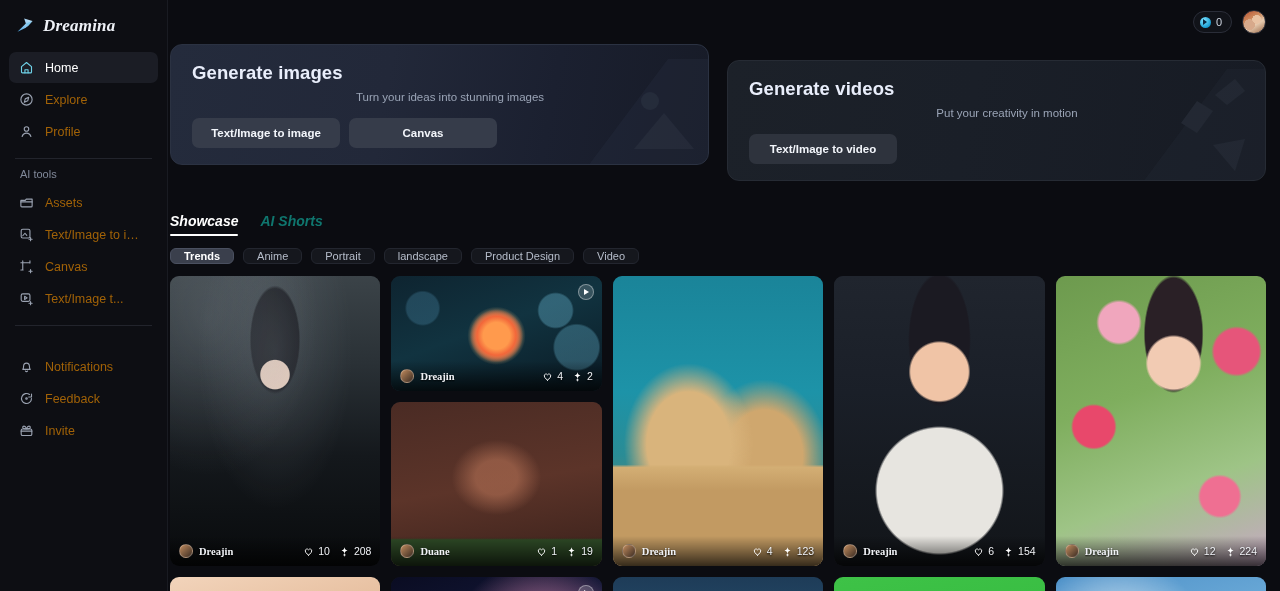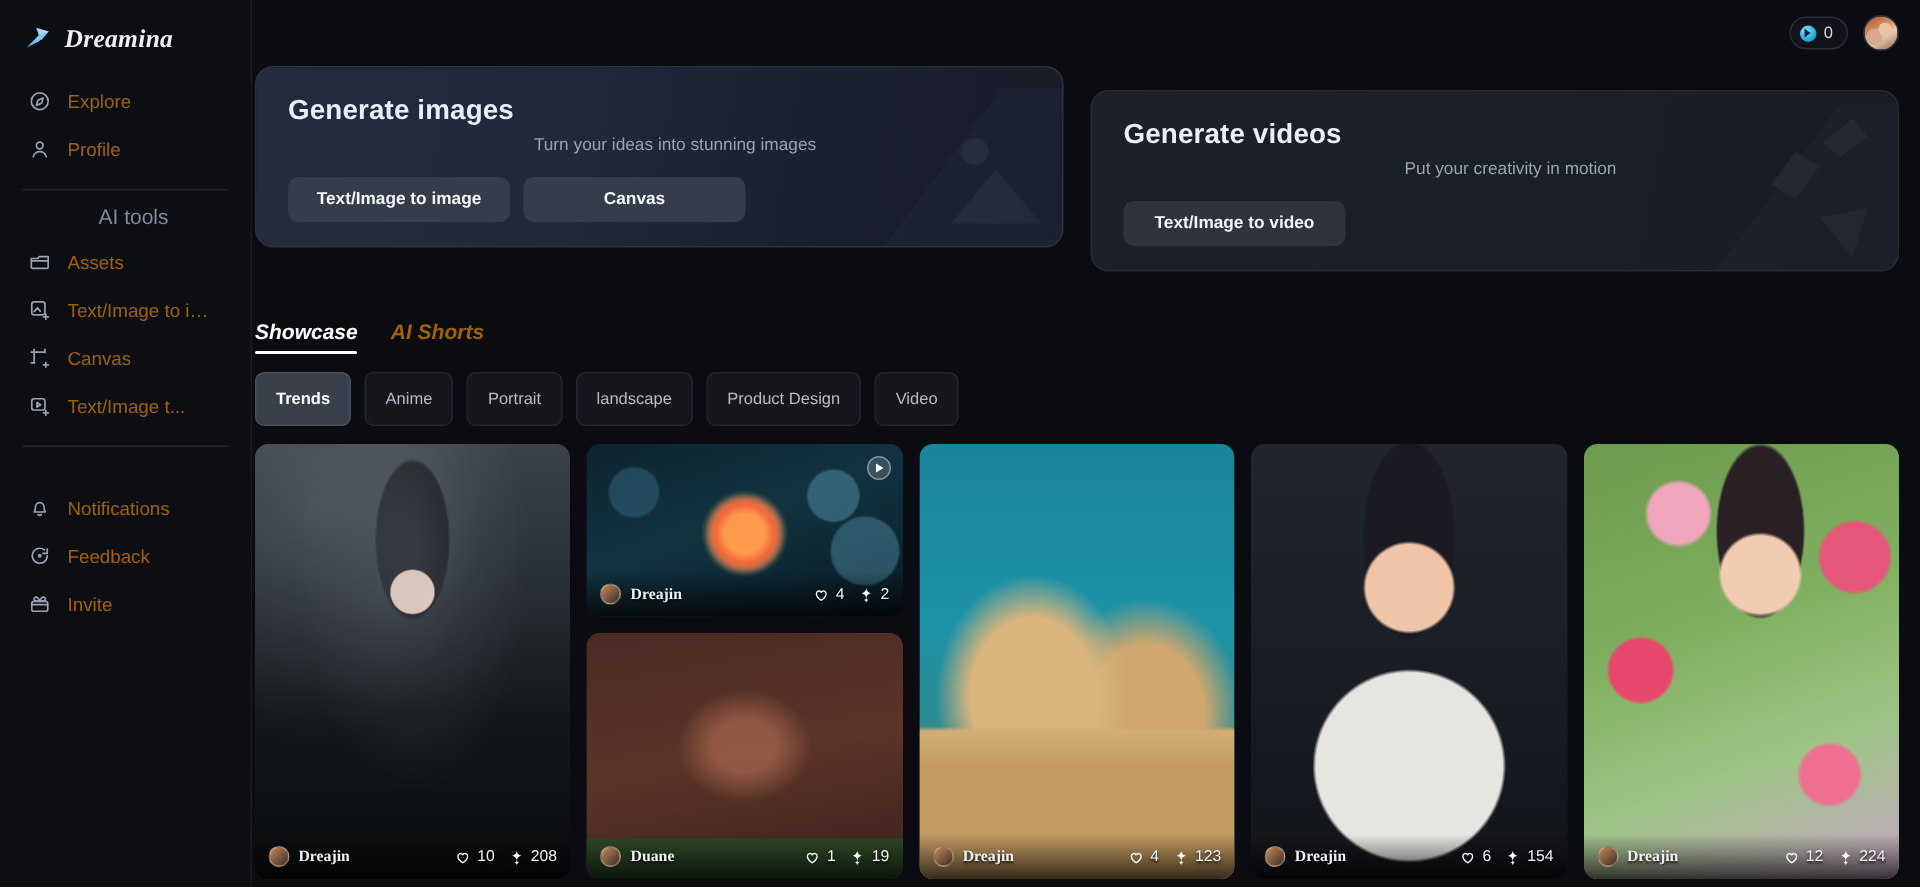--- a/index.html
+++ b/index.html
@@ -34,21 +34,21 @@
     color: #a16207; font-size: 12.5px; cursor: pointer;
     margin-bottom: 1px;
   }
   .nav-item .ico { width: 15px; height: 15px; flex:0 0 15px; display:flex; align-items:center; justify-content:center; }
   .nav-item .ico svg { display:block; }
   .nav-item.active { background: #1b1d25; color: #ffffff; }
   .nav-item.active .ico svg { stroke: #6fd2e8; }
   .nav-item:not(.active) .ico svg { stroke: #9aa2b1; }
   .nav-label { white-space: nowrap; overflow: hidden; text-overflow: ellipsis; }
   .divider { height: 1px; background: #22242c; margin: 11px 6px 9px; }
-  .section-label { font-size: 14px; color: #81899a; padding-left: 11px; margin-bottom: 7px; text-align: center; }
+  .section-label { font-size: 11px; color: #81899a; padding-left: 11px; margin-bottom: 7px; }
   .nav-gap { height: 16px; }
 
   
   .main { flex: 1; position: relative; background: #0b0c11; overflow: hidden; }
   .topbar {
     height: 44px; display: flex; align-items: center; justify-content: flex-end;
     padding-right: 14px; gap: 10px;
   }
   .credits {
     display: flex; align-items: center; gap: 5px;
@@ -98,29 +98,29 @@
     display: flex; align-items: center; justify-content: center;
     border-radius: 7px; background: #363c4a;
     color: #f2f5fa; font-size: 11.5px; font-weight: 700; cursor: pointer;
     border: none;
   }
   .banner.videos .banner-btn { background: #2e333d; }
   .deco { position: absolute; right: -10px; top: 0; bottom: 0; width: 190px; pointer-events: none; opacity: .45; }
 
   
   .tabs { display: flex; gap: 22px; padding: 14px 0 0 2px; align-items: flex-end; font-style: italic; }
-  .tab { font-size: 14px; font-weight: 700; color: #a16207; padding-bottom: 7px; cursor: pointer; position: relative; }
+  .tab { font-size: 14px; font-weight: 700; color: #0f766e; padding-bottom: 7px; cursor: pointer; position: relative; }
   .tab.active { color: #ffffff; }
   .tab.active::after {
     content: ""; position: absolute; left: 0; right: 0; bottom: 0; height: 2px;
     background: #ffffff; border-radius: 2px;
   }
   .chips { display: flex; gap: 9px; padding: 12px 0 0 2px; }
   .chip {
-    height: 36px; padding: 0 13px; border-radius: 6px;
+    height: 16px; padding: 0 13px; border-radius: 6px;
     display: flex; align-items: center; justify-content: center;
     font-size: 11px; color: #b6bdca; background: #15171d;
     border: 1px solid #23262f; cursor: pointer; white-space: nowrap;
   }
   .chip.active { background: #3a3f4c; color: #ffffff; font-weight: 700; border-color: #4a5060; }
 
   
   .gallery {
     display: flex; gap: 11px; padding: 12px 14px 0 2px;
     height: 348px; overflow: hidden;
@@ -259,20 +259,29 @@
           <stop offset="0" stop-color="#4aa8e8"></stop>
               <stop offset="1" stop-color="#cfe6f7"></stop>
         </linearGradient>
           </defs>
         <path d="M3 19 L13 9 L11 3 L21 6 L13 14 Z" fill="url(#lg)"></path>
         <path d="M13 9 L21 6 L15 13 Z" fill="#7fc8ef"></path>
       </svg>
       <span class="brand-name">Dreamina</span>
     </div>
 
+    <div class="nav-item active">
+      <span class="ico">
+        <svg viewBox="0 0 24 24" width="15" height="15" fill="none" stroke-width="1.8" stroke-linecap="round" stroke-linejoin="round">
+            <path d="M4 10.5 12 4l8 6.5V19a1.5 1.5 0 0 1-1.5 1.5h-13A1.5 1.5 0 0 1 4 19z"></path>
+            <path d="M9.5 20.5v-5h5v5"></path>
+          </svg>
+      </span>
+      <span class="nav-label">Home</span>
+    </div>
     <div class="nav-item">
       <span class="ico">
         <svg viewBox="0 0 24 24" width="15" height="15" fill="none" stroke-width="1.8" stroke-linecap="round" stroke-linejoin="round">
             <circle cx="12" cy="12" r="9"></circle>
             <path d="M15.5 8.5 10 11l-1.5 5.5L14 14z"></path>
           </svg>
       </span>
       <span class="nav-label">Explore</span>
     </div>
     <div class="nav-item">

